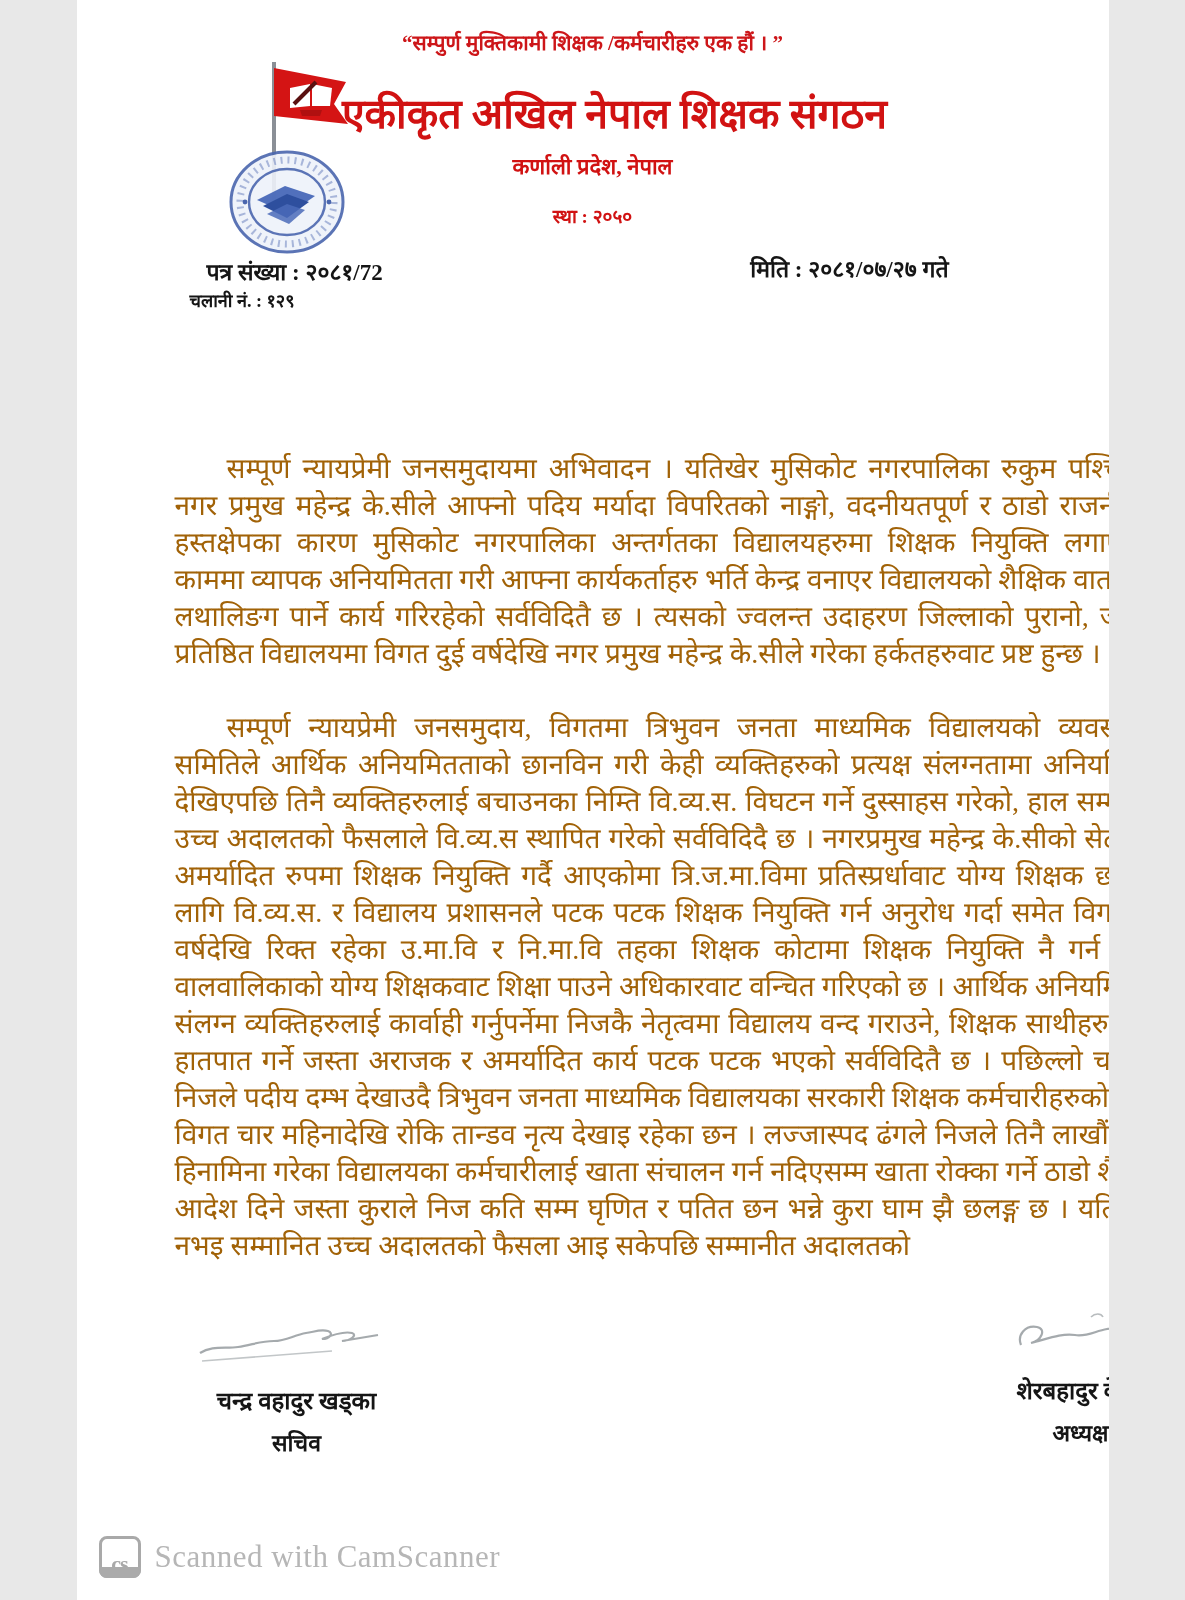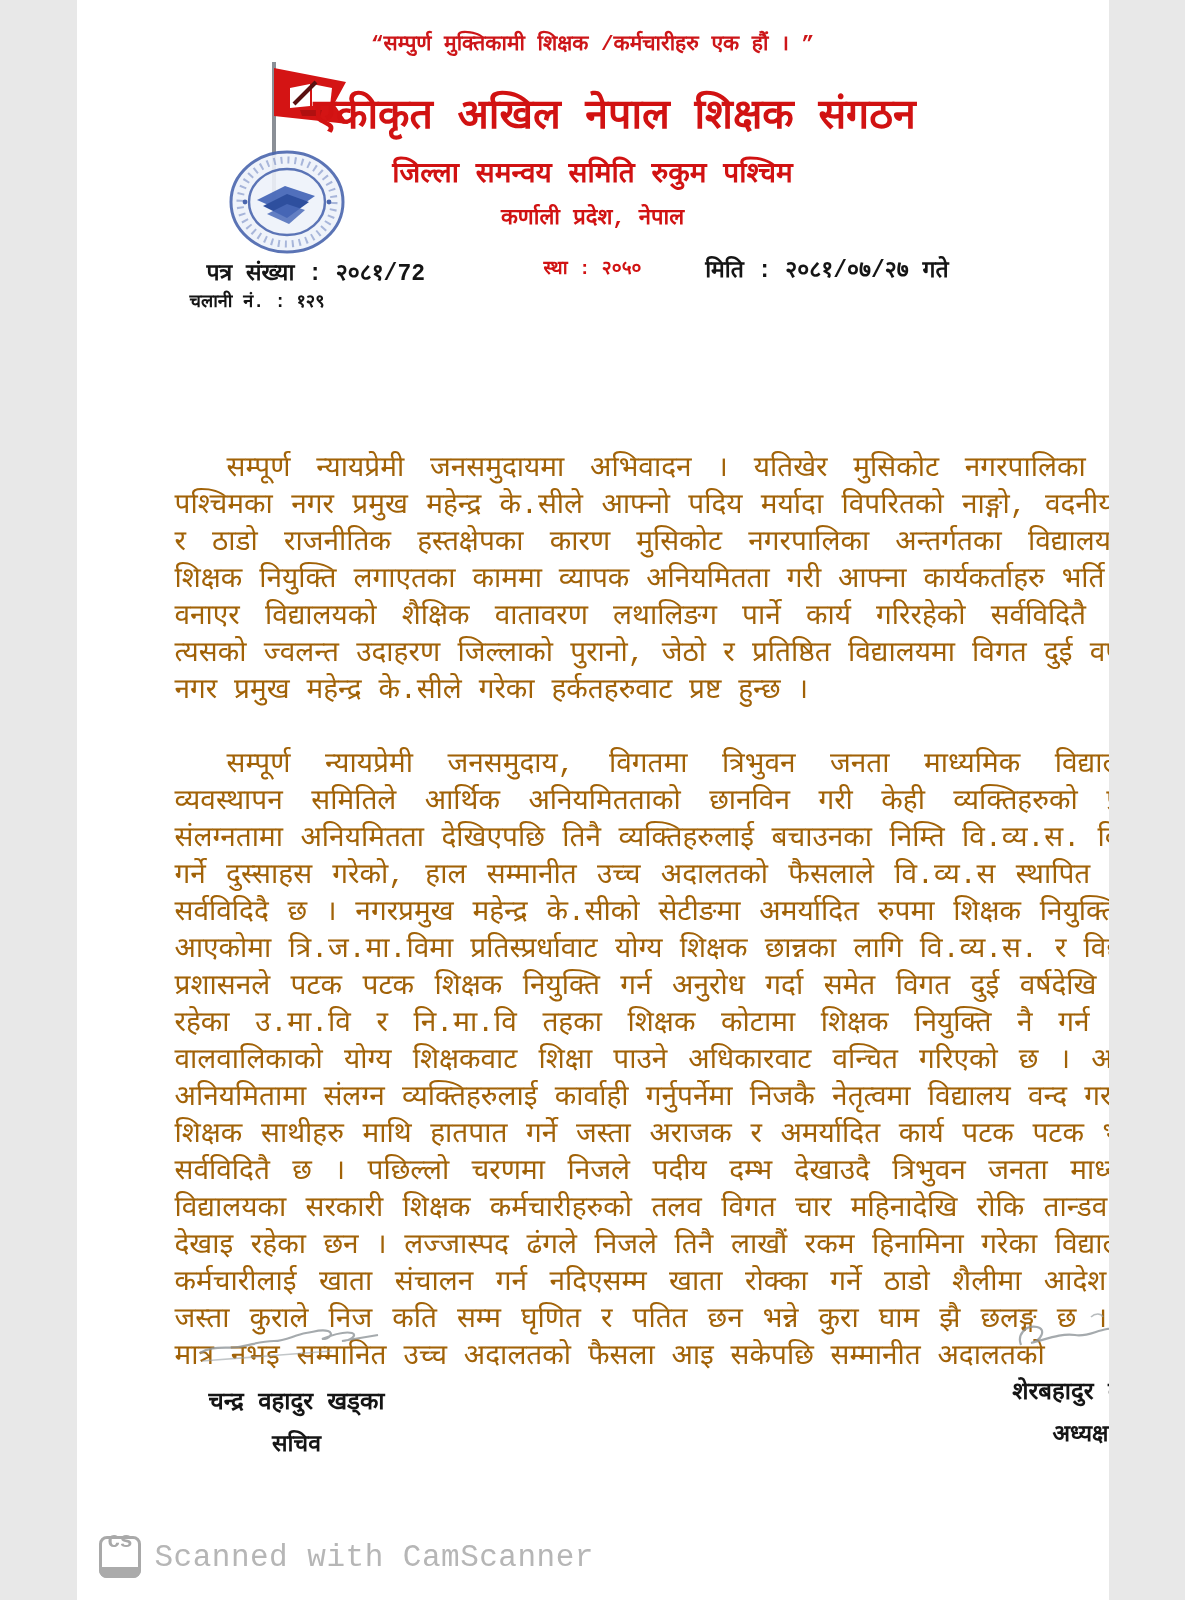--- a/index.html
+++ b/index.html
@@ -1,21 +1,21 @@
 <!DOCTYPE html>
 <html><head>
 <meta charset="utf-8">
 <style>
   html,body{margin:0;padding:0;background:#e8e8e8;}
   .page{
     position:relative;
     width:1032px;height:1600px;
     margin:0 auto;
     background:#ffffff;
-    font-family:Liberation Mono, monospace;
+    font-family:Liberation Serif, serif;
     color:#151515;
     overflow:hidden;
   }
   
   .header{position:absolute;top:0;left:0;width:100%;text-align:center;}
   .slogan{margin-top:28px;font-size:21px;font-weight:bold;color:#cd1619;}
   .org-name{margin-top:28px;font-size:41px;font-weight:bold;color:#d11212;transform:translateX(22px);}
   .committee{margin-top:12px;font-size:28px;font-weight:bold;color:#d11212;}
   .province{margin-top:10px;font-size:22px;font-weight:bold;color:#d11212;}
   .established{margin-top:23px;font-size:19px;font-weight:bold;color:#d11212;}
@@ -40,21 +40,21 @@
   .sig-right{position:absolute;left:884px;top:1295px;width:240px;text-align:center;}
   .sig-scribble{height:70px;position:relative;}
   .sig-name{font-size:24px;font-weight:bold;margin-top:8px;}
   .sig-role{font-size:23px;font-weight:bold;margin-top:10px;}
   
   .watermark{position:absolute;left:22px;bottom:22px;display:flex;align-items:center;}
   .cs-icon{
     position:relative;width:42px;height:42px;
     border:3px solid #a9a9a9;border-radius:8px;
     box-sizing:border-box;background:#fff;
-    display:flex;align-items:flex-start;justify-content:center;
+    display:flex;align-items:flex-end;justify-content:center;
   }
   .cs-icon .cs-label{font-size:22px;font-weight:bold;color:#a9a9a9;line-height:1;margin-top:-8px;letter-spacing:-1px;}
   .cs-icon .cs-strip{position:absolute;left:-3px;right:-3px;bottom:-3px;height:11px;background:#ababab;border-radius:0 0 8px 8px;}
   .wm-text{margin-left:14px;font-size:31px;color:#b6b6b6;letter-spacing:0.5px;}
 </style>
 </head>
 <body>
 
 <div class="page">
 
@@ -78,21 +78,20 @@
       <path d="M40 58 L64 46 L86 54 L64 70 Z" fill="#2e4f9e"></path>
       <path d="M44 66 L64 56 L82 62 L66 76 Z" fill="#4a6ab8" opacity="0.85"></path>
       <circle cx="22" cy="54" r="2.4" fill="#4a66ae"></circle>
       <circle cx="106" cy="54" r="2.4" fill="#4a66ae"></circle>
     </svg>
   </div>
 
   <div class="header">
     <div class="slogan">“सम्पुर्ण मुक्तिकामी शिक्षक /कर्मचारीहरु एक हौं । ”</div>
     <div class="org-name">एकीकृत अखिल नेपाल शिक्षक संगठन</div>
-    <div class="committee">जिल्ला समन्वय समिति रुकुम पश्चिम</div>
     <div class="province">कर्णाली प्रदेश, नेपाल</div>
     <div class="established">स्था : २०५०</div>
   </div>
 
   <div class="ref-letter-no">पत्र संख्या : २०८१/72</div>
   <div class="ref-date">मिति : २०८१/०७/२७ गते</div>
   <div class="ref-dispatch">चलानी नं. : १२९</div>
 
 
   <div class="body-text">

